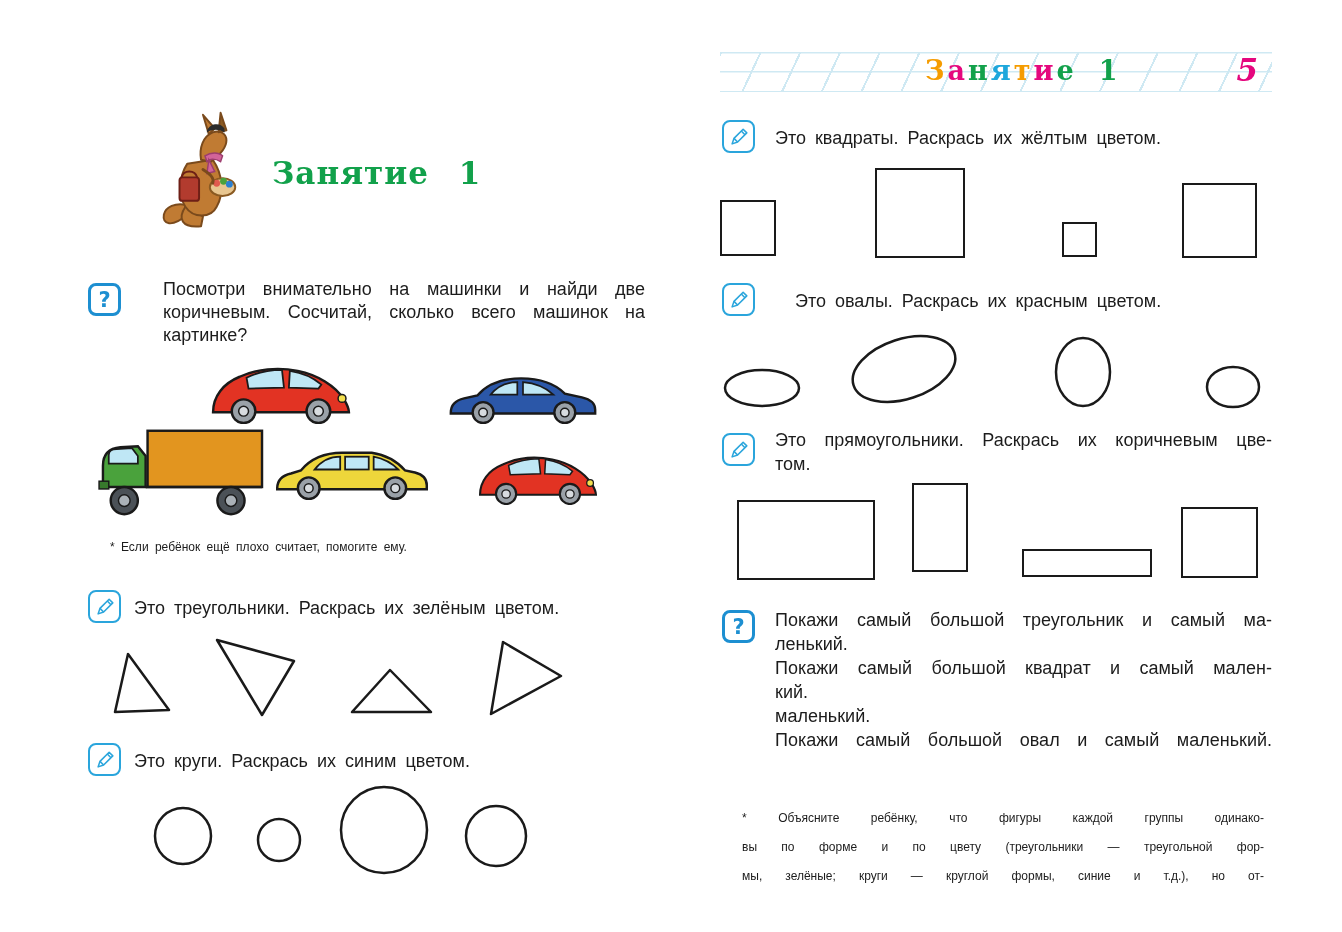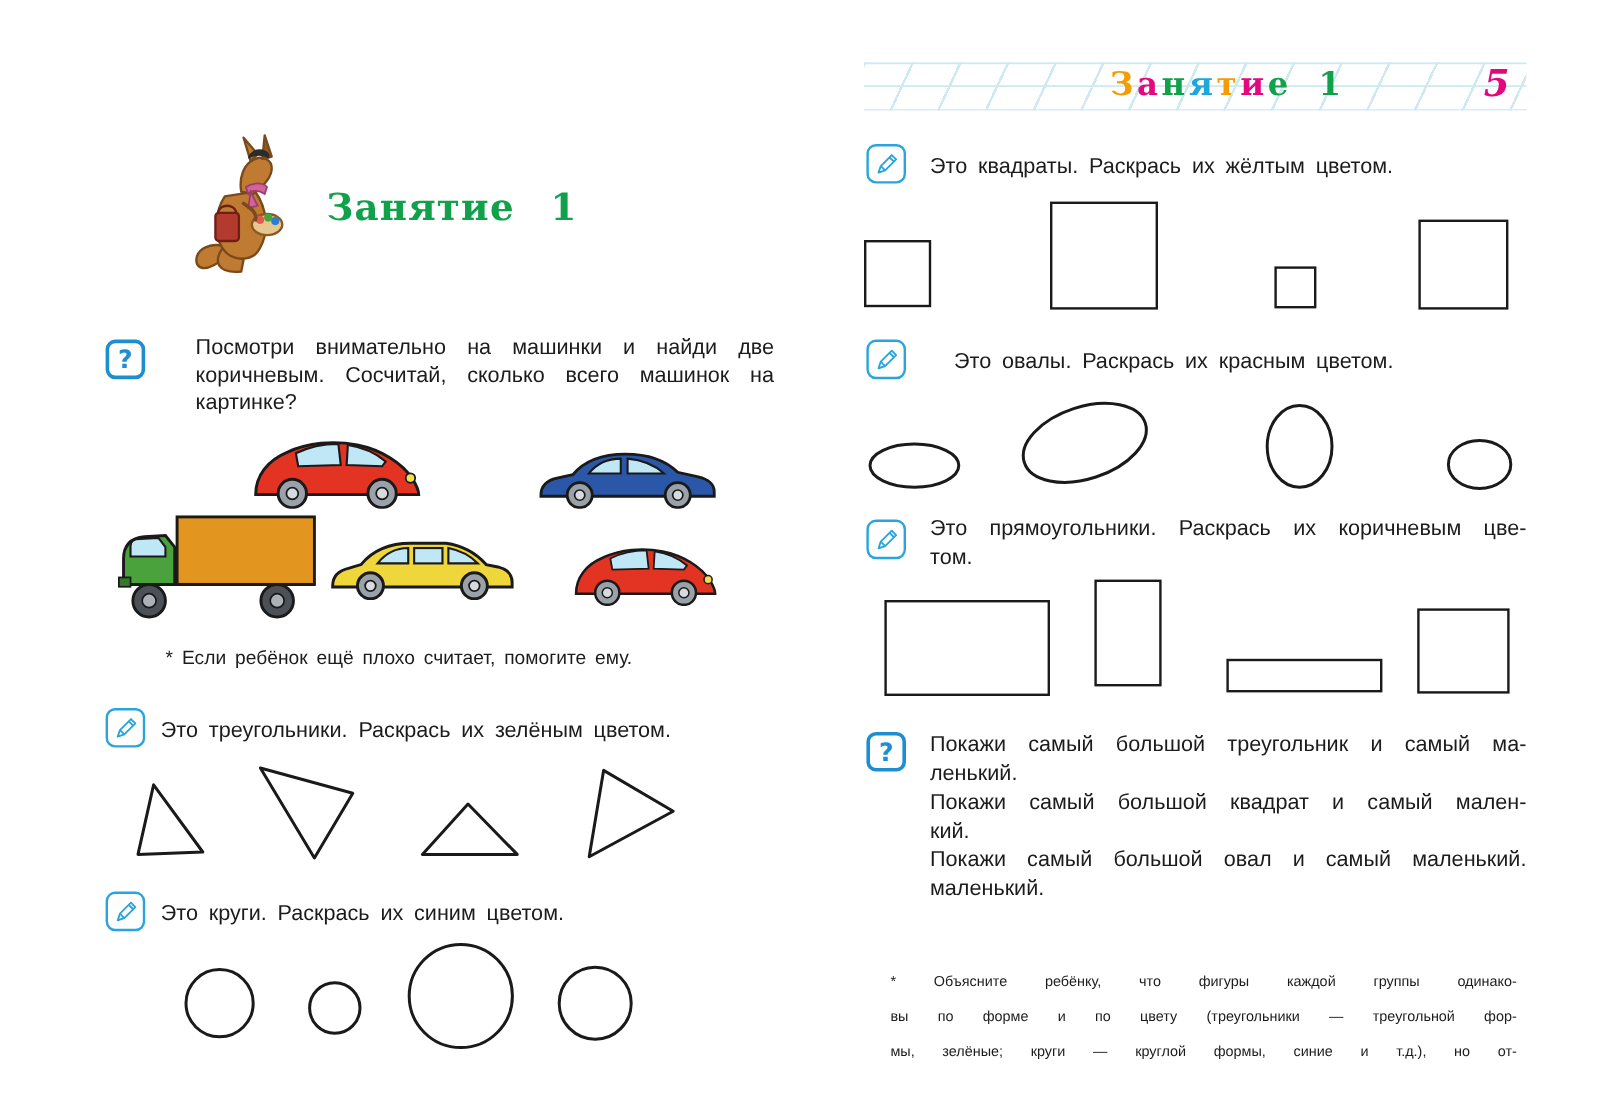--- a/index.html
+++ b/index.html
@@ -6,21 +6,21 @@
   .book{position:relative;width:1342px;height:932px;background:#fff;overflow:hidden;
         font-family:"Liberation Sans",sans-serif;color:#1c1c1c;}
   .abs{position:absolute;}
 
   
   .qtext{font-size:18px;line-height:23px;width:482px;}
   .rtext{font-size:18px;line-height:24px;width:497px;}
   .tline{display:block;}
   .jl{text-align:justify;text-align-last:justify;}
   .single-task{font-size:18px;word-spacing:4px;white-space:nowrap;}
-  .footnote{font-size:16px;color:#1c1c1c;margin-left:28px;}
+  .footnote{font-size:12px;color:#1c1c1c;}
   .footnote-r{font-size:12px;line-height:29px;width:522px;}
 
   
   .left-title{font-family:"DejaVu Serif",serif;font-weight:bold;font-size:31px;
               color:#12a14b;word-spacing:18px;letter-spacing:1px;}
   .header-band{position:absolute;left:720px;top:52px;width:552px;height:40px;
       background-image:
         linear-gradient(#cfe9f3,#cfe9f3),
         linear-gradient(#cfe9f3,#cfe9f3),
         linear-gradient(#cfe9f3,#cfe9f3),
@@ -265,22 +265,22 @@
     </div>
 
     <div class="task-icon q-icon" style="left:722px;top:610px;">
       <span>?</span>
     </div>
     <div class="abs rtext" style="left:775px;top:608px;">
       <span class="tline jl">Покажи самый большой треугольник и самый ма-</span>
       <span class="tline">ленький.</span>
       <span class="tline jl">Покажи самый большой квадрат и самый мален-</span>
       <span class="tline">кий.</span>
+      <span class="tline">маленький.</span>
       <span class="tline jl">Покажи самый большой овал и самый маленький.</span>
-      <span class="tline">маленький.</span>
     </div>
 
     <div class="abs footnote-r" style="left:742px;top:804px;">
       <span class="tline jl">* Объясните ребёнку, что фигуры каждой группы одинако-</span>
       <span class="tline jl">вы по форме и по цвету (треугольники — треугольной фор-</span>
       <span class="tline jl">мы, зелёные; круги — круглой формы, синие и т.д.), но от-</span>
     </div>
   </div>
 
 </div>

